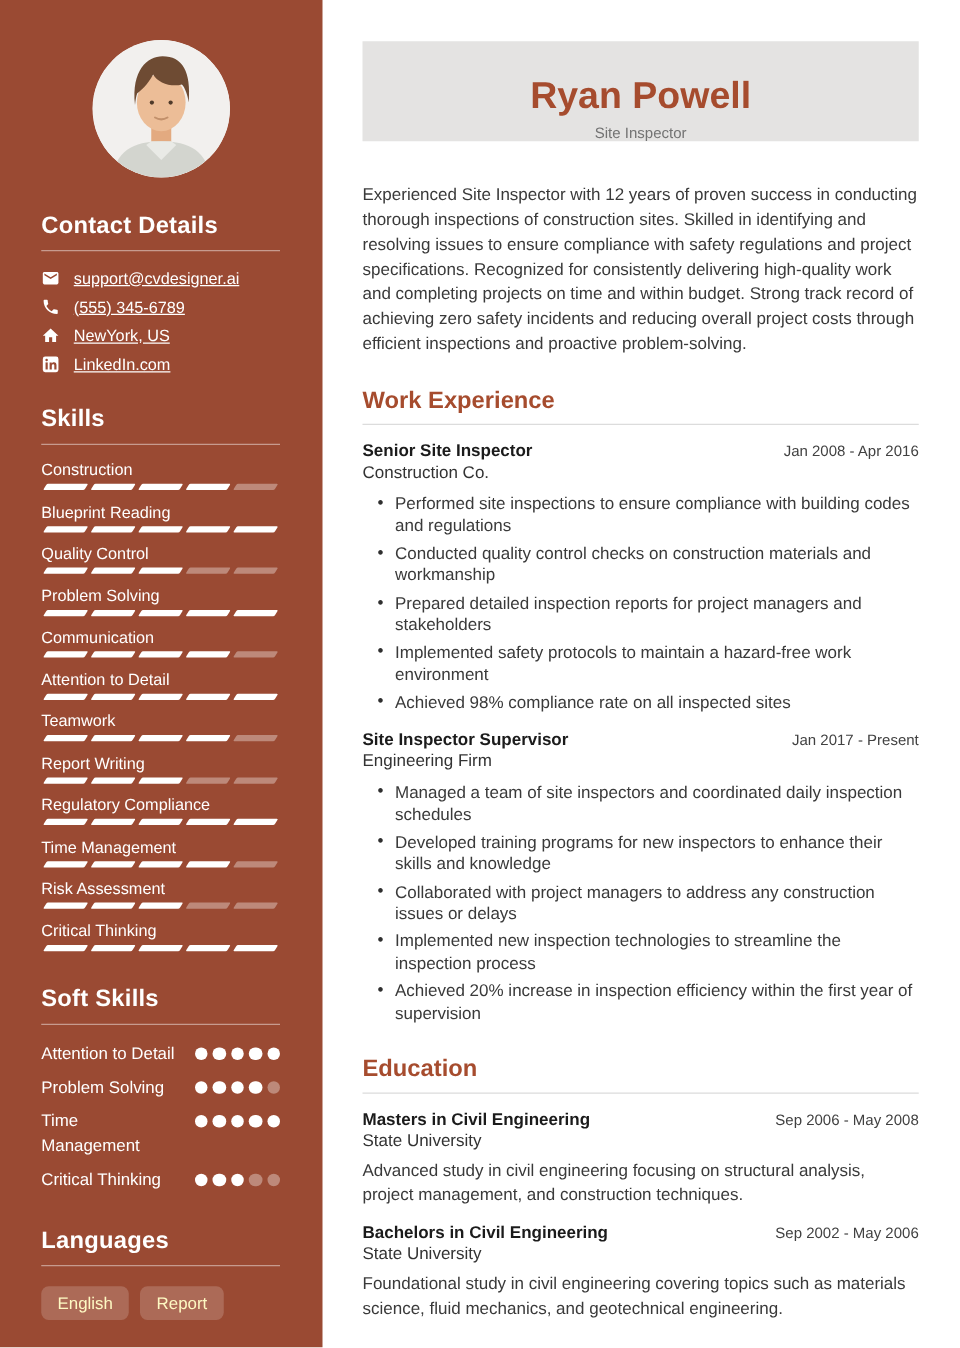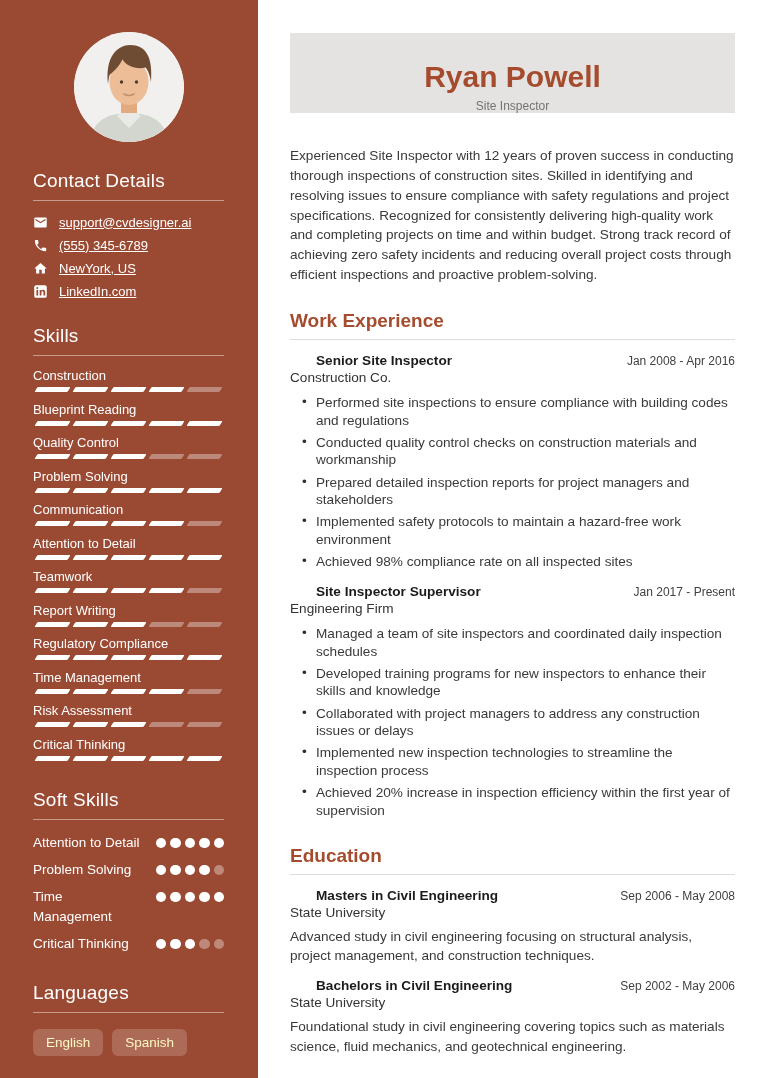--- a/index.html
+++ b/index.html
@@ -21,21 +21,21 @@
     display:flex;
   }
   
   .sidebar{
     width:258px;min-width:258px;height:1078px;
     background:var(--sidebar-bg);color:#fff;
     padding:32px 34px 20px 33px;
   }
   .avatar-wrap{width:110px;height:110px;border-radius:50%;overflow:hidden;margin:0 auto;background:#f2f0ee;}
   .side-section h2{
-    font-size:19px;font-weight:normal;color:#fff;letter-spacing:.2px;
+    font-size:19px;font-weight:bold;color:#fff;letter-spacing:.2px;
   }
   .side-rule{border:none;border-top:1px solid var(--side-rule);margin:8px 0 0 0;}
   .contact-section{margin-top:28px;}
   .contact-list{margin-top:14px;display:flex;flex-direction:column;gap:8px;}
   .contact-row{display:flex;align-items:center;gap:11px;font-size:13px;line-height:14px;text-decoration:underline;}
   .contact-row .cicon{width:15px;height:15px;flex:0 0 15px;display:inline-flex;}
   .contact-row svg{width:15px;height:15px;fill:#fff;}
   
   .skills-section{margin-top:26px;}
   .skills-list{margin-top:12px;}
@@ -65,21 +65,21 @@
   .name{font-size:30px;font-weight:bold;color:var(--accent);line-height:34px;}
   .job-subtitle{font-size:12px;color:#737373;margin-top:5px;}
   .summary{margin-top:33px;font-size:13.6px;line-height:1.46;color:var(--text-body);}
   .section{margin-top:25px;}
   .section-title{
     font-size:19px;font-weight:bold;color:var(--accent);
     padding-bottom:7px;border-bottom:1px solid var(--rule-light);
     margin-bottom:13px;
   }
   .entry-head{display:flex;justify-content:space-between;align-items:baseline;}
-  .entry-role{font-size:13.6px;font-weight:bold;color:#1b1b1b;margin-left:26px;}
+  .entry-role{font-size:13.6px;font-weight:bold;color:#1b1b1b;}
   .entry-dates{font-size:12px;color:#414141;white-space:nowrap;}
   .entry-org{font-size:13.6px;color:#333;margin-top:2px;}
   ul.bullets{list-style:none;margin:9px 0 13px 0;padding-left:10px;}
   ul.bullets li{
     position:relative;padding-left:16px;font-size:13.6px;line-height:1.3;
     margin-bottom:4.5px;color:var(--text-body);
   }
   ul.bullets li::before{content:"•";position:absolute;left:2px;top:-1px;color:#2f2f2f;}
   .edu-entry{margin-bottom:6px;}
   .edu-desc{font-size:13.6px;line-height:1.42;margin:7px 0 13px 0;color:var(--text-body);}
@@ -324,21 +324,21 @@
           </span>
   </div>
       </div>
   </section>
 
   <section class="side-section lang-section">
     <h2>Languages</h2>
     <hr class="side-rule">
     <div class="pill-row" id="lang-list">
         <span class="pill">English</span>
-        <span class="pill">Spanish</span>
+        <span class="pill">Report</span>
       </div>
   </section>
 
 </aside>
 
 <main class="main">
 
   <header class="name-banner">
     <div class="name">Ryan Powell</div>
     <div class="job-subtitle">Site Inspector</div>

